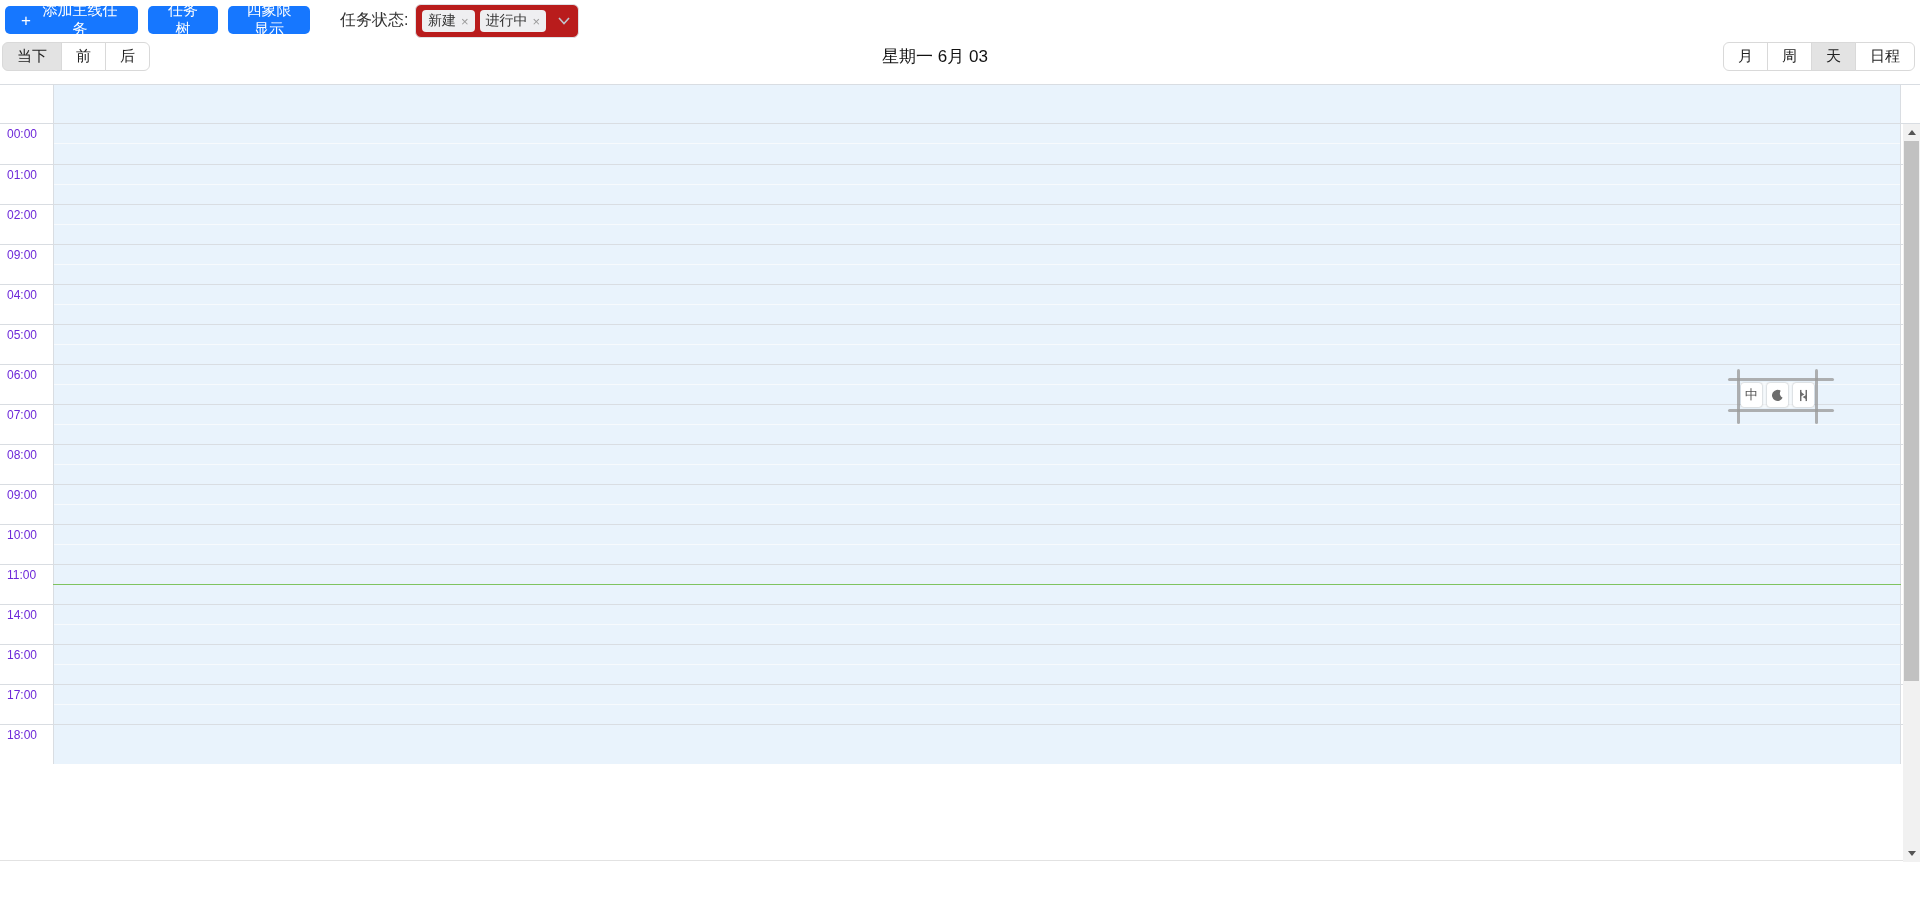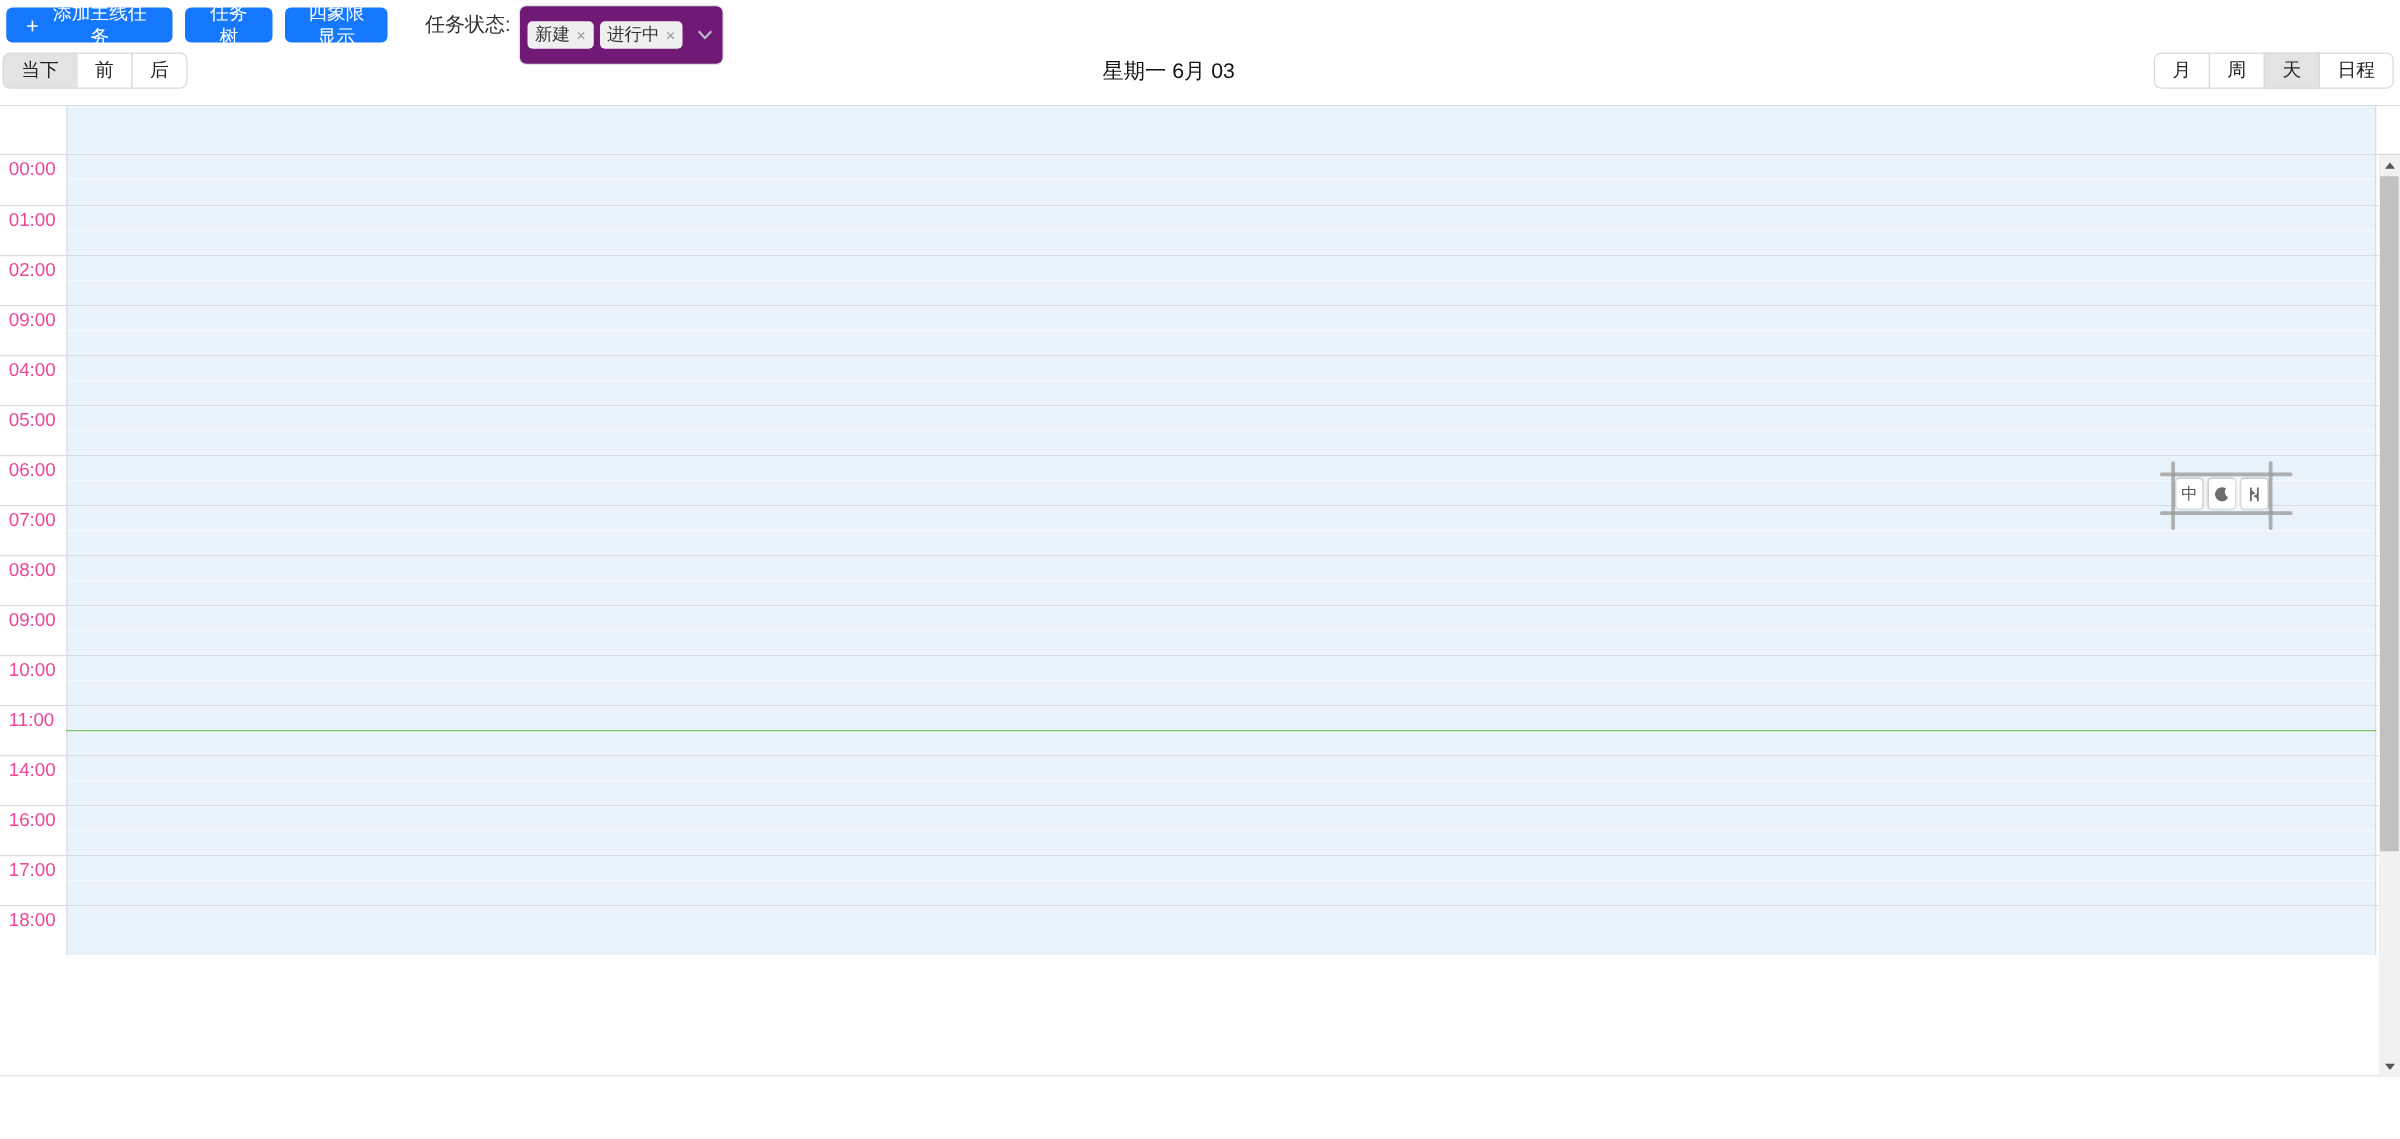--- a/index.html
+++ b/index.html
@@ -9,22 +9,22 @@
   
   .topbar { position:absolute; left:0; top:0; width:1920px; height:41px; background:#fff; }
   .btn-primary { position:absolute; top:6px; height:28px; border:none; border-radius:5px;
     background:#1677ff; color:#fff; font-size:15px; font-family:inherit; cursor:pointer;
     display:flex; align-items:center; justify-content:center; padding:0 16px; }
   .btn-primary .plus { font-size:17px; margin-right:7px; font-weight:400; line-height:1; }
   #btn-add { left:5px;  width:133px; }
   #btn-tree { left:148px; width:70px; }
   #btn-quad { left:228px; width:82px; }
   .status-label { position:absolute; left:340px; top:10px; font-size:16px; color:#333; }
-  .status-select { position:absolute; left:415px; top:4px; width:164px; height:48px;
-    border:1px solid #dfe1e5; border-radius:6px; background:#701a75;
+  .status-select { position:absolute; left:415px; top:4px; width:164px; height:34px;
+    border:1px solid #dfe1e5; border-radius:6px; background:#b91c1c;
     display:flex; align-items:center; padding:0 6px; gap:5px; cursor:pointer; }
   .tag { background:#efeff1; border-radius:4px; height:22px; display:flex; align-items:center;
     padding:0 6px; font-size:14px; color:#333; gap:5px; white-space:nowrap; }
   .tag .x { color:#9a9a9a; font-size:13px; cursor:pointer; line-height:1; }
   .chev { margin-left:auto; margin-right:2px; }
 
   
   .fc-header { position:absolute; left:0; top:42px; width:1920px; height:30px;padding-left:24px; }
   .btn-group { position:absolute; top:0; height:29px; display:flex; }
   .btn-group button { height:29px; border:1px solid #d9d9d9; background:#fff; color:#222;
@@ -40,21 +40,21 @@
   
   .calendar { position:absolute; left:0; top:84px; width:1920px; height:777px;
     border-top:1px solid #d9dde2; border-bottom:1px solid #e2e2e2; }
   .allday-row { position:absolute; left:0; top:0; width:1920px; height:39px;
     border-bottom:1px solid #d9dde2; background:#fff; }
   .allday-cell { position:absolute; left:53px; right:19px; top:0; bottom:0;
     background:#e9f3fc; border-left:1px solid #d9dde2; border-right:1px solid #d9dde2; }
   .scroller { position:absolute; left:0; top:39px; width:1920px; height:738px; overflow:hidden; }
   .hour-row { position:relative; height:40px; border-top:1px solid #d9dde2; }
   .hour-row.first { border-top:none; }
-  .time-label { position:absolute; left:7px; top:3px; font-size:15px; color:#ec4899;
+  .time-label { position:absolute; left:7px; top:3px; font-size:12px; color:#6d28d9;
     background:transparent; }
   .slot-cell { position:absolute; left:53px; right:19px; top:0; bottom:0; background:#e9f3fc;
     border-left:1px solid #d9dde2; border-right:1px solid #d9dde2; cursor:pointer; }
   .half-line { position:absolute; left:0; right:0; top:19px; height:1px; background:#f7fafd; }
   .now-line { position:absolute; left:53px; right:19px; height:0;
     border-top:1px solid #7fc35f; z-index:4; }
 
   
   .scrollbar { position:absolute; right:0; top:0; width:17px; height:738px;
     background:#f1f1f1; z-index:6; }

